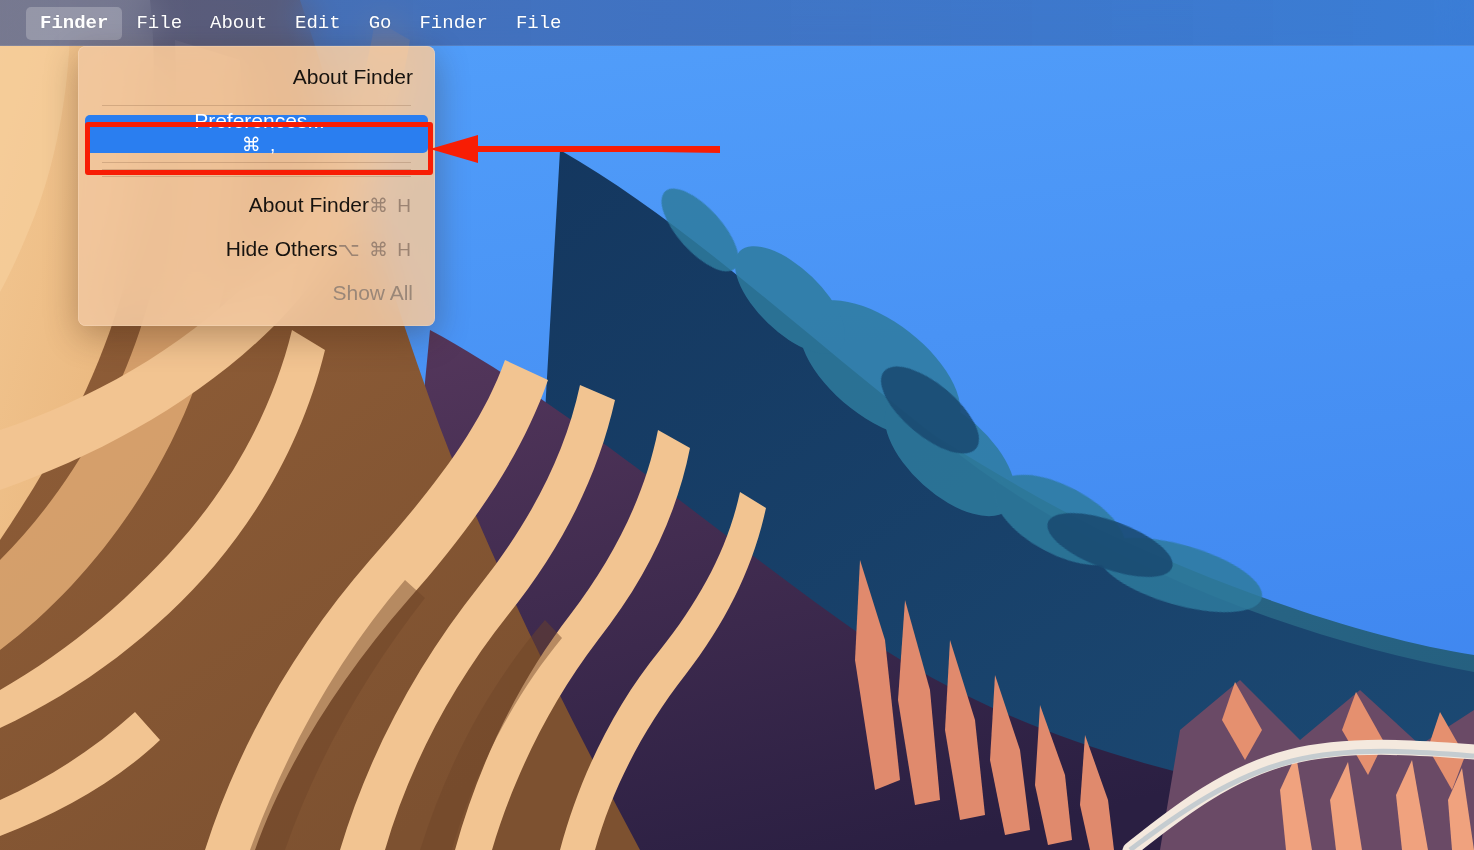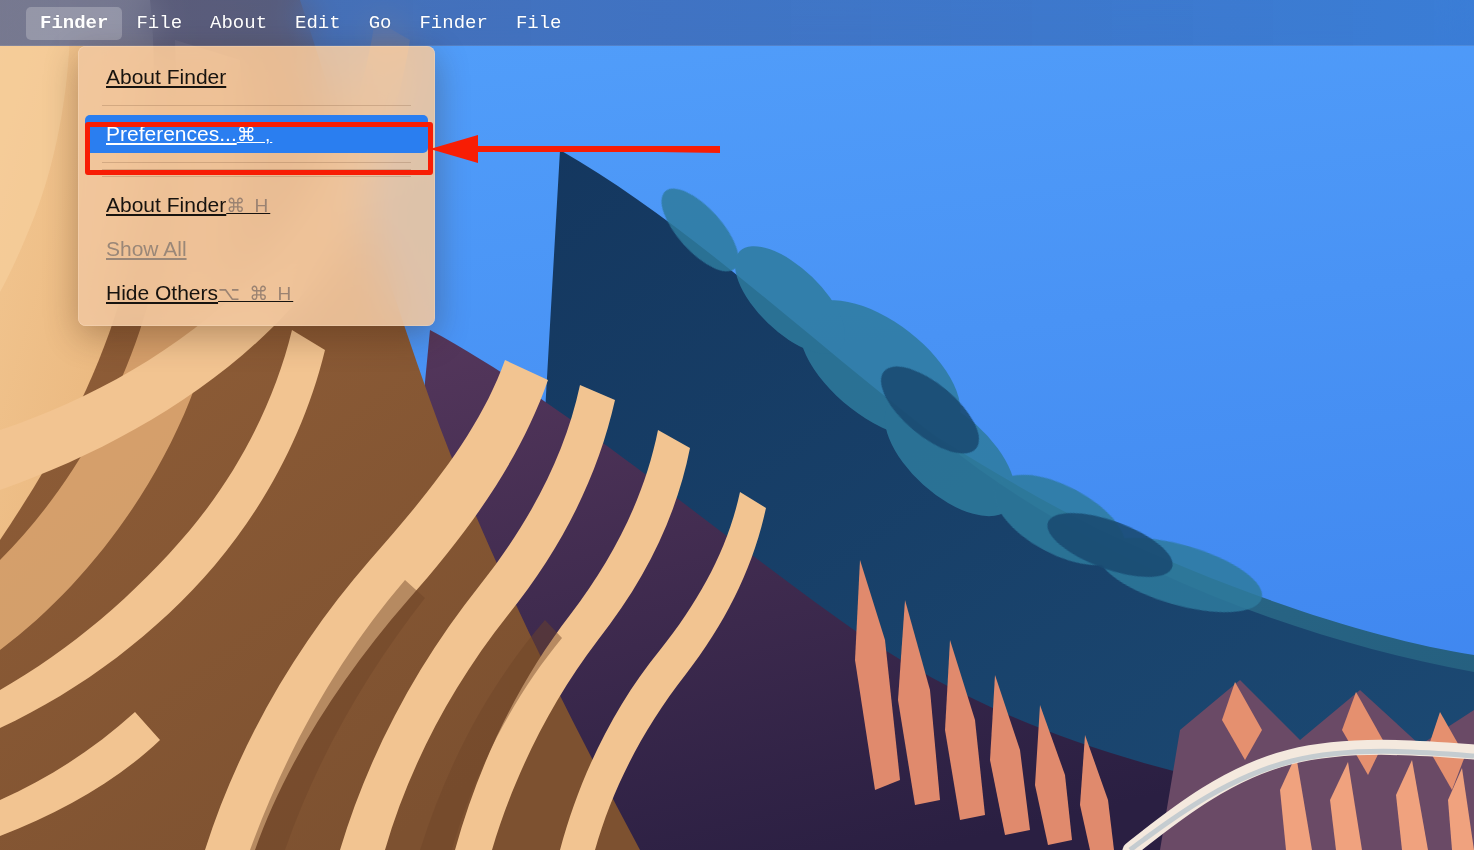--- a/index.html
+++ b/index.html
@@ -40,30 +40,30 @@
     position:absolute; left:78px; top:46px; width:357px;
     background:rgba(240,198,160,0.90);
     backdrop-filter:blur(26px) saturate(150%);
     border-radius:8px;
     box-shadow:0 10px 34px rgba(60,30,10,0.33), 0 0 0 0.5px rgba(255,255,255,0.30) inset;
     padding:9px 0 11px 0;
     z-index:50;
   }
   .mrow {
     position:relative; height:44px;
-    display:flex; align-items:center; justify-content:flex-start;
+    display:flex; align-items:center; justify-content:flex-end;
     padding:0 22px 0 28px;
-    font-size:21px; color:#17130f; white-space:nowrap;text-decoration:underline;
+    font-size:21px; color:#17130f; white-space:nowrap;
   }
   .mrow.disabled { color:#9a8778; }
   .mrow .shortcut {
     color:#9b8372; font-size:19px; letter-spacing:2px;
     display:flex; align-items:center; gap:7px;
   }
-  .mrow.sel { color:#ffffff; }
+  .mrow.sel { color:#ffffff;flex-direction:column; }
   .mrow.sel .shortcut { color:#ffffff; }
   .sel-bg {
     position:absolute; left:7px; right:7px; top:3px; bottom:3px;
     background:#2a7ef0; border-radius:5px; z-index:-1;
   }
   .sep { height:1px; margin:6px 24px; background:rgba(120,85,55,0.25); }
   .chev { font-size:19px; color:#17130f; font-weight:bold; }
 
   
   #redbox {
@@ -213,27 +213,27 @@
   <div class="sep"></div>
 
 
   <div class="sep"></div>
 
   <div class="mrow">
     <span>About Finder</span>
     <span class="shortcut">⌘ H</span>
   </div>
 
-  <div class="mrow disabled">
-    <span>Show All</span>
-  </div>
-
   <div class="mrow">
     <span>Hide Others</span>
     <span class="shortcut">⌥ ⌘ H</span>
+  </div>
+
+  <div class="mrow disabled">
+    <span>Show All</span>
   </div>
 </div>
 
 <div id="redbox"></div>
 
 <svg id="arrow" viewBox="0 0 290 32">
   <path d="M290,14 L44,16 L44,10 L0,16 L44,22 L44,16 L290,20 Z" fill="#f81d04"></path>
   <rect x="44" y="13" width="246" height="6" fill="#f81d04"></rect>
   <path d="M0,16 L48,2 L48,30 Z" fill="#f81d04"></path>
 </svg>

